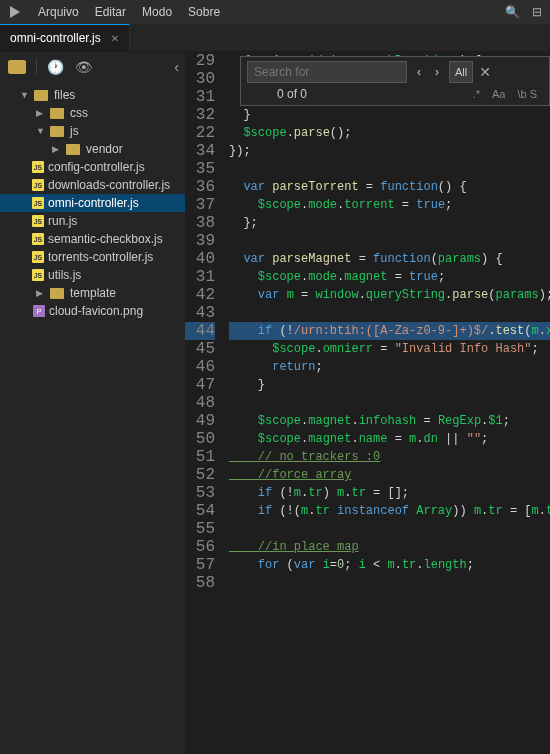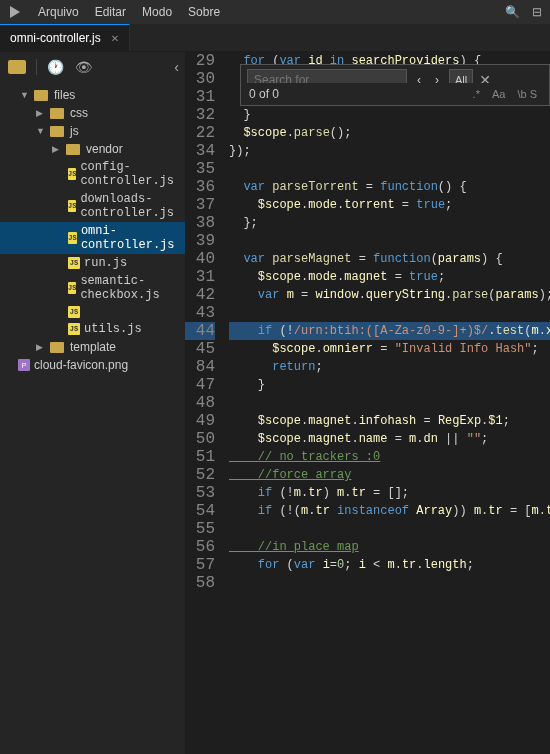--- a/index.html
+++ b/index.html
@@ -49,61 +49,61 @@
     .tree-folder-icon { width: 14px; height: 11px; background: #c9a84c; border-radius: 1px; margin-right: 2px; }
     .tree-file {
       display: flex; align-items: center; padding: 2px 8px 2px 36px; cursor: pointer; color: #ccc; font-size: 12px; gap: 4px;
     }
     .tree-file.active { background: #094771; color: #fff; }
     .file-icon-js { width: 12px; height: 12px; background: #f0db4f; border-radius: 1px; font-size: 7px; font-weight: bold; color: #333; display: flex; align-items: center; justify-content: center; }
     .file-icon-png { width: 12px; height: 12px; background: #a074c4; border-radius: 1px; font-size: 7px; color: #fff; display: flex; align-items: center; justify-content: center; }
     .indent1 { padding-left: 20px; }
     .indent2 { padding-left: 36px; }
     .indent3 { padding-left: 52px; }
-    .indent4 { padding-left: 68px; font-family: Liberation Mono, monospace; }
+    .indent4 { padding-left: 32px; }
 
     
     .editor-area { flex: 1; display: flex; flex-direction: column; background: #1e1e1e; overflow: hidden; position: relative; }
 
     
     .code-container { flex: 1; overflow: hidden; font-family: 'Consolas', 'Courier New', monospace; font-size: 12px; position: relative; }
     .code-lines { display: flex; height: 100%; }
     .line-numbers { width: 36px; background: #1e1e1e; color: #858585; font-size: 16px; text-align: right; padding-right: 6px; padding-top: 0; user-select: none; }
     .line-number { height: 18px; line-height: 18px; }
     .code-content { flex: 1; overflow: hidden; padding-left: 8px; }
     .code-line { height: 18px; line-height: 18px; white-space: nowrap; color: #d4d4d4; }
     .code-line.highlighted { background: #264f78; }
 
     
     .kw { color: #569cd6; }
     .fn { color: #dcdcaa; }
     .str { color: #ce9178; }
     .cm { color: #6a9955; text-decoration: underline; }
     .punc { color: #d4d4d4; }
-    .var { color: #fef9c3; }
+    .var { color: #22c55e; }
     .num { color: #b5cea8; }
 
     
     .search-bar {
-      position: absolute; top: 12px; right: 0; background: #252526; border: 1px solid #555;
+      position: absolute; top: 4px; right: 0; background: #252526; border: 1px solid #555;
       display: flex; align-items: center; padding: 4px 6px; gap: 6px; z-index: 10; width: 310px;
     }
     .search-input {
       background: #3c3c3c; border: 1px solid #555; color: #ccc; font-size: 12px;
       padding: 2px 6px; outline: none; width: 160px; height: 22px;
     }
     .search-nav-btn { color: #ccc; background: none; border: none; cursor: pointer; font-size: 12px; padding: 2px 4px; }
     .search-all-btn { color: #ccc; background: #3c3c3c; border: 1px solid #555; font-size: 11px; padding: 4px 5px; cursor: pointer; }
     .search-close-btn { color: #aaa; background: none; border: none; cursor: pointer; font-size: 14px; }
     .search-result-bar {
       background: #252526; border: 1px solid #555; border-top: none; padding: 3px 8px;
       position: absolute; top: 31px; right: 0; width: 310px; display: flex; align-items: center; z-index: 10;
       justify-content: space-between;
     }
-    .search-count { color: #ccc; font-size: 12px; }
+    .search-count { color: #ccc; font-size: 12px; margin-left: 28px; }
     .search-opts { display: flex; gap: 4px; }
     .search-opt-btn { color: #888; background: none; border: 1px solid transparent; font-size: 11px; padding: 1px 3px; cursor: pointer; }
   </style>
 </head>
 <body>
 
 <div class="menu-bar">
   <div class="menu-bar-play">
     <div class="play-icon"></div>
   </div>
@@ -183,33 +183,34 @@
       <div class="tree-file indent4">
         <div class="file-icon-js">JS</div>
         <span>run.js</span>
       </div>
       <div class="tree-file indent4">
         <div class="file-icon-js">JS</div>
         <span>semantic-checkbox.js</span>
       </div>
       <div class="tree-file indent4">
         <div class="file-icon-js">JS</div>
+        <span>torrents-controller.js</span>
       </div>
       <div class="tree-file indent4">
         <div class="file-icon-js">JS</div>
         <span>utils.js</span>
       </div>
 
       <div class="tree-folder indent2">
         <span class="tree-arrow">▶</span>
         <div class="tree-folder-icon"></div>
         <span>template</span>
       </div>
 
-      <div class="tree-file indent3" style="padding-left:18px;">
+      <div class="tree-file indent3" style="padding-left:33px;">
         <div class="file-icon-png">P</div>
         <span>cloud-favicon.png</span>
       </div>
     </div>
   </div>
 
   <div class="editor-area">
     <div class="code-container">
       <div class="code-lines">
         <div class="line-numbers">
@@ -223,21 +224,21 @@
           <div class="line-number">36</div>
           <div class="line-number">37</div>
           <div class="line-number">38</div>
           <div class="line-number">39</div>
           <div class="line-number">40</div>
           <div class="line-number">31</div>
           <div class="line-number">42</div>
           <div class="line-number">43</div>
           <div class="line-number" style="background:#264f78;padding-left:7px;">44</div>
           <div class="line-number">45</div>
-          <div class="line-number">84</div>
+          <div class="line-number">46</div>
           <div class="line-number">47</div>
           <div class="line-number">48</div>
           <div class="line-number">49</div>
           <div class="line-number">50</div>
           <div class="line-number">51</div>
           <div class="line-number">52</div>
           <div class="line-number">53</div>
           <div class="line-number">54</div>
           <div class="line-number">55</div>
           <div class="line-number">56</div>

